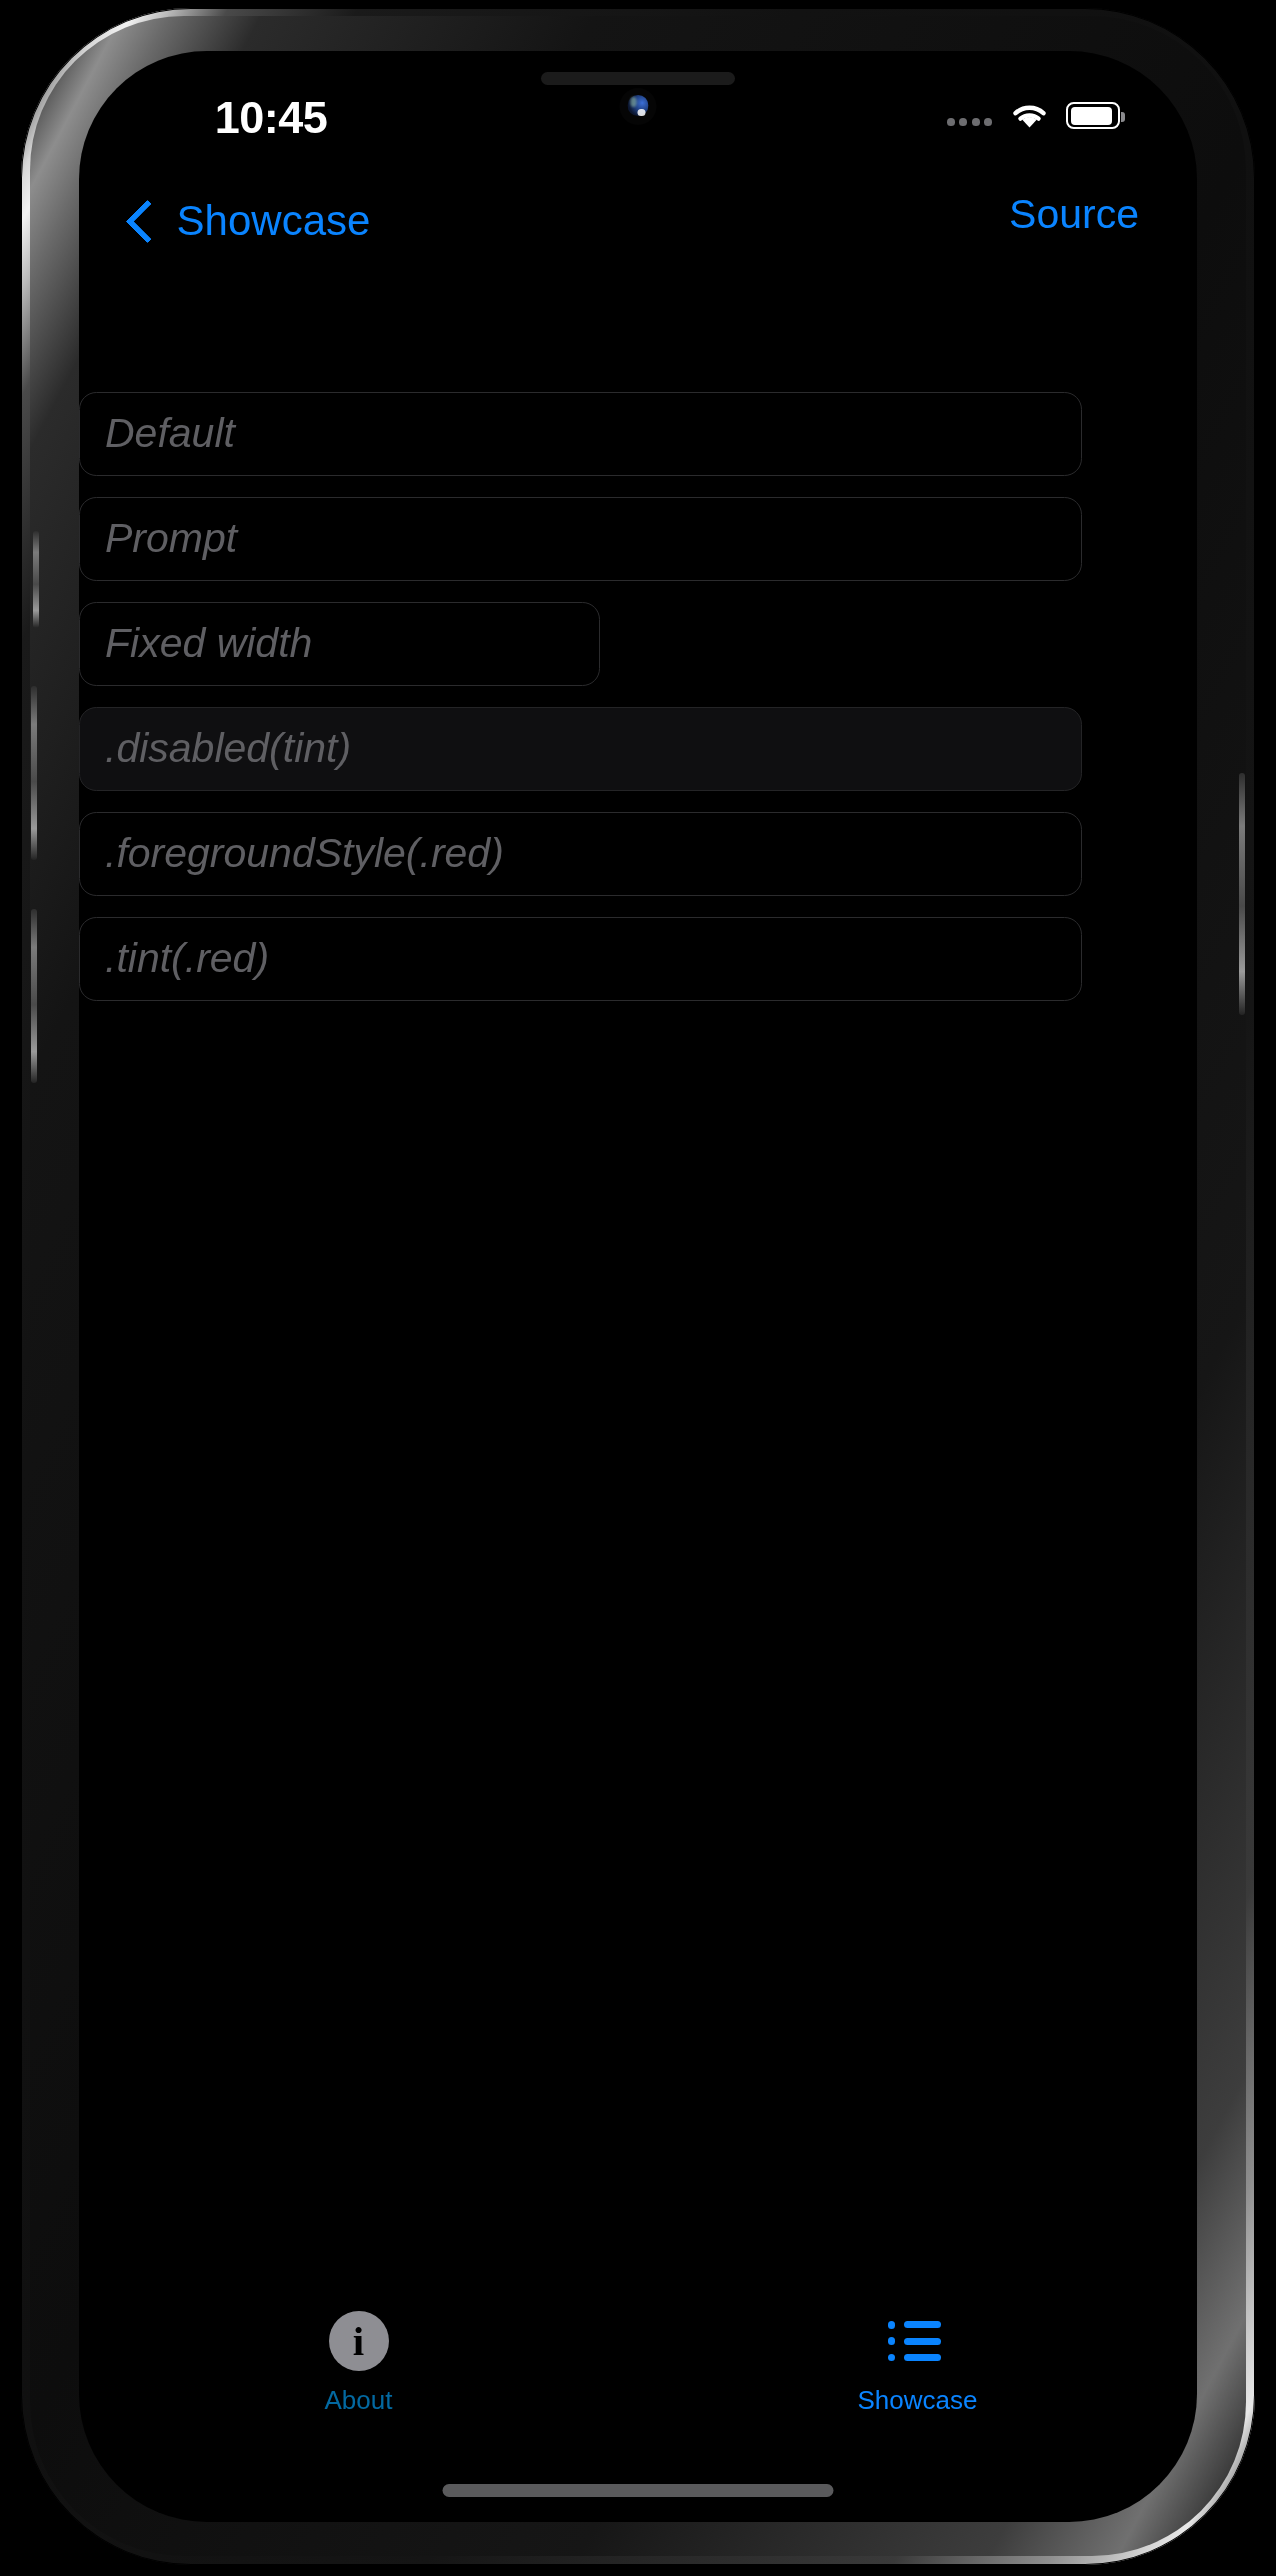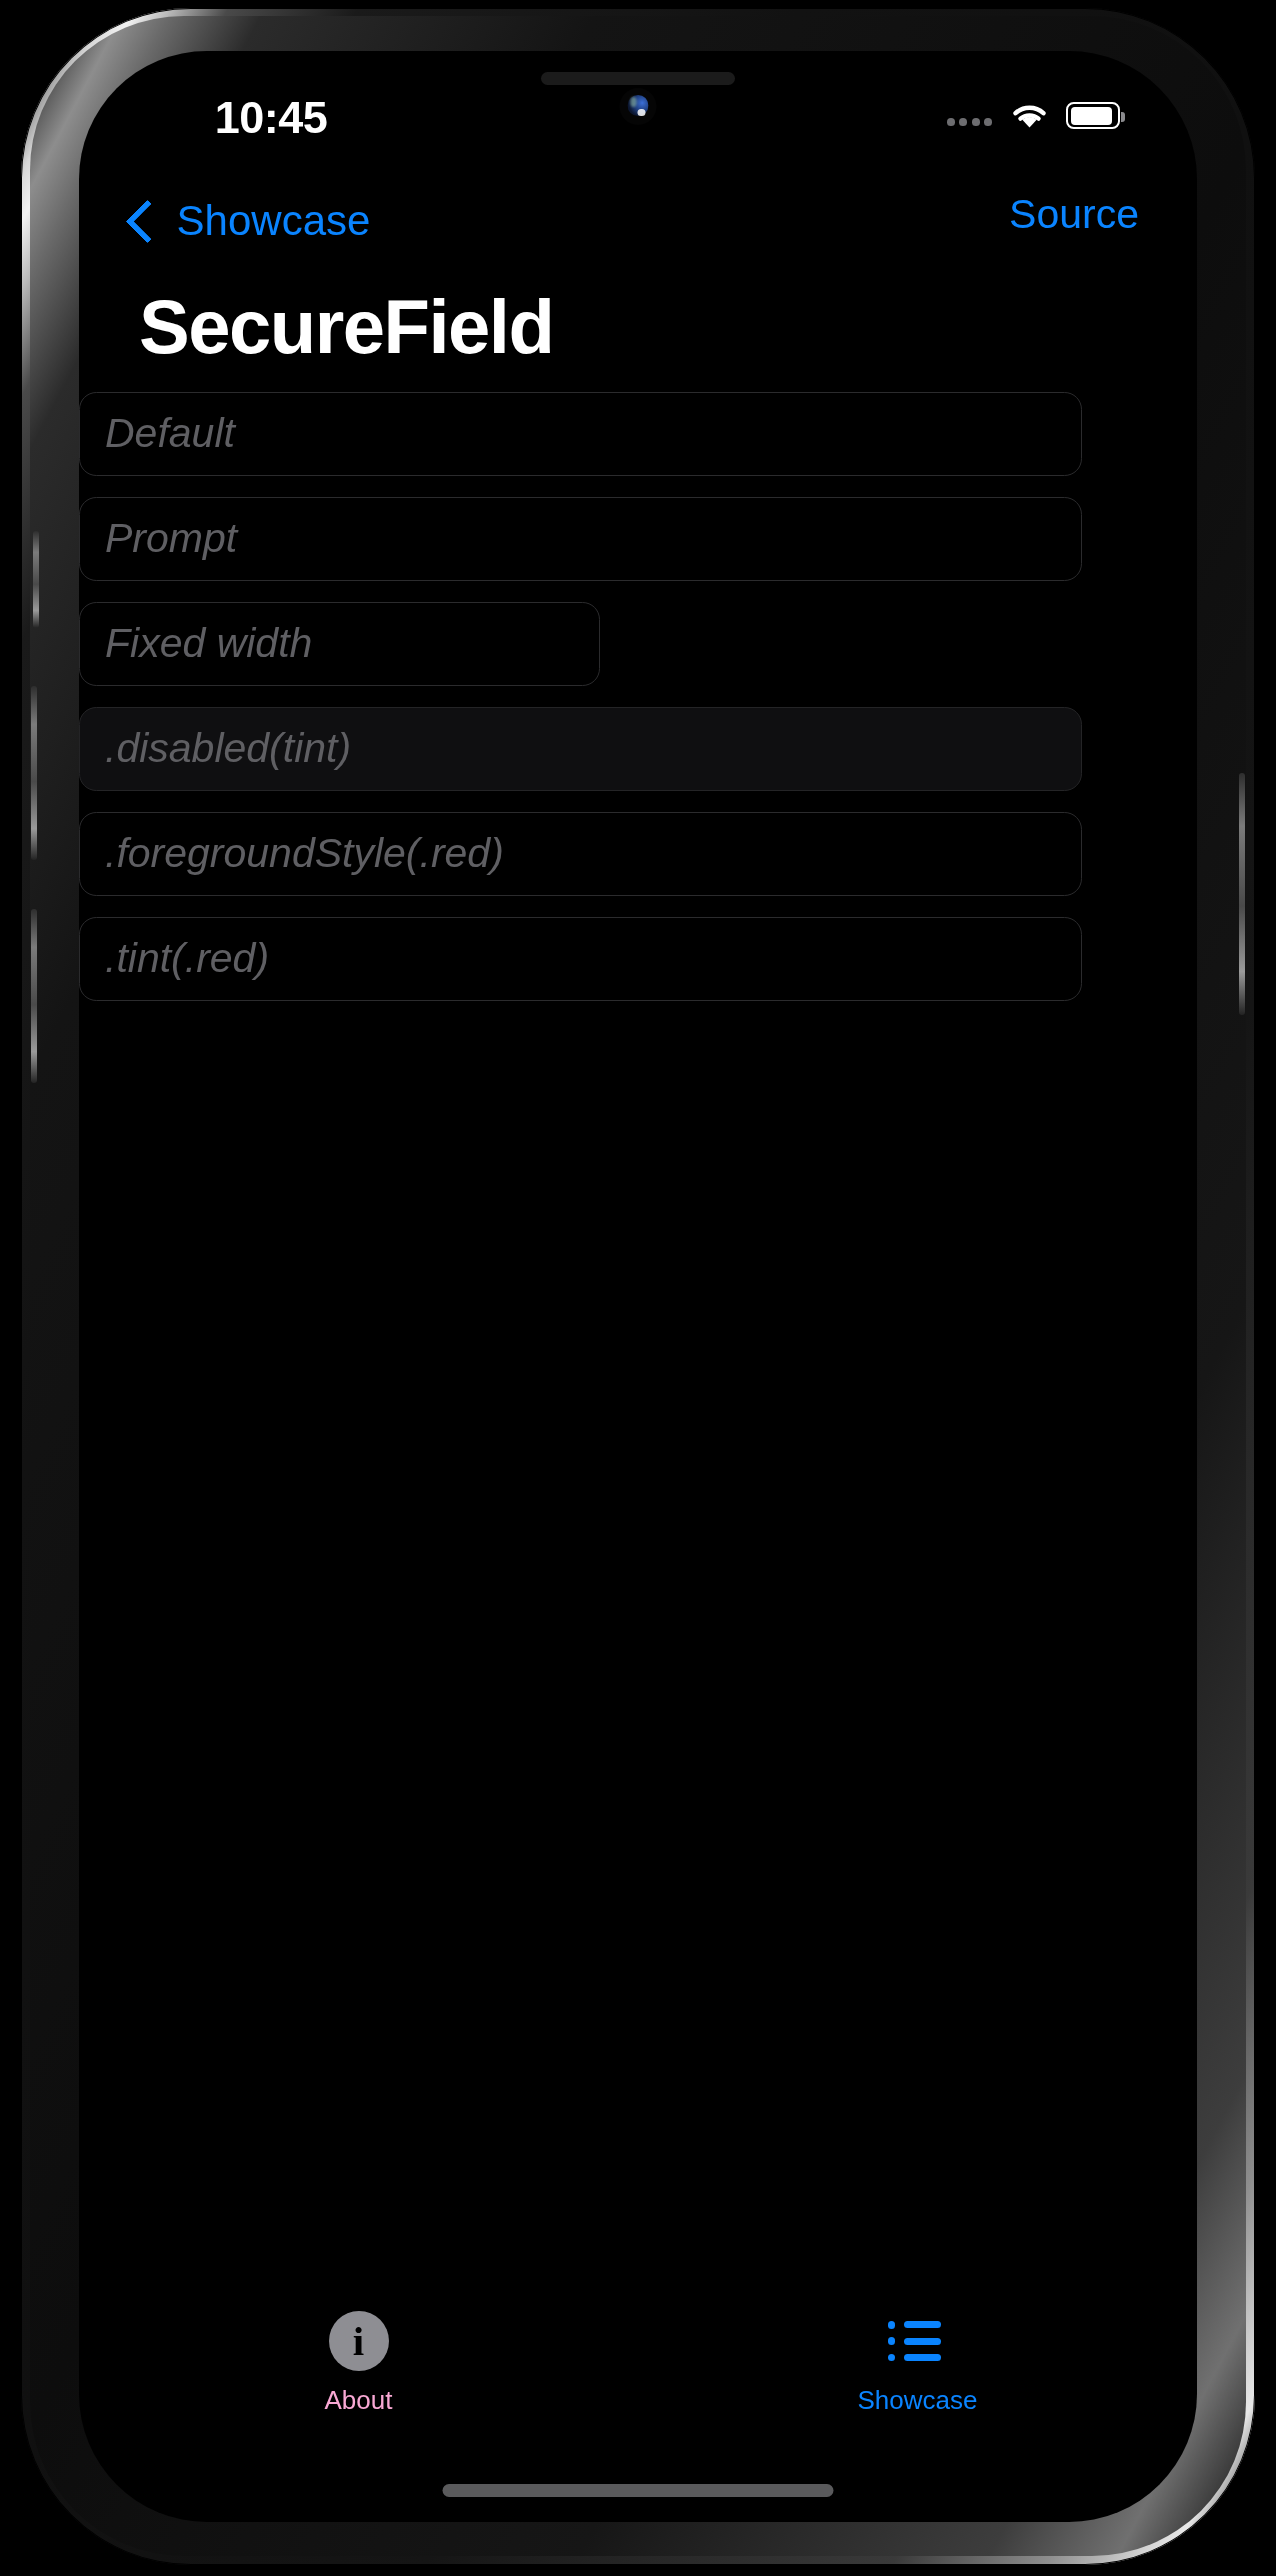--- a/index.html
+++ b/index.html
@@ -332,21 +332,21 @@
     display: flex;
     flex-direction: column;
     align-items: center;
     justify-content: flex-start;
     padding-top: 15.5px;
     cursor: pointer;
   }
   .tab-label {
     font-size: 26px;
     margin-top: 13.6px;
-    color: #f9a8d4;
+    color: #0369a1;
   }
   .tab.active .tab-label { color: #0a84ff; }
 
   .info-icon {
     width: 60px;
     height: 60px;
     border-radius: 50%;
     background: #8e8e93;
     color: #000;
     font-size: 41px;
@@ -438,21 +438,20 @@
       </div>
 
       <div class="navbar">
         <div class="nav-back">
           <span class="chev"></span>
           <span>Showcase</span>
         </div>
         <div class="nav-source">Source</div>
       </div>
 
-      <div class="large-title">SecureField</div>
 
       <div class="fields">
 
         <div class="field-row">
           <div class="field">Default</div>
         </div>
 
         <div class="field-row">
           <div class="field">Prompt</div>
         </div>

